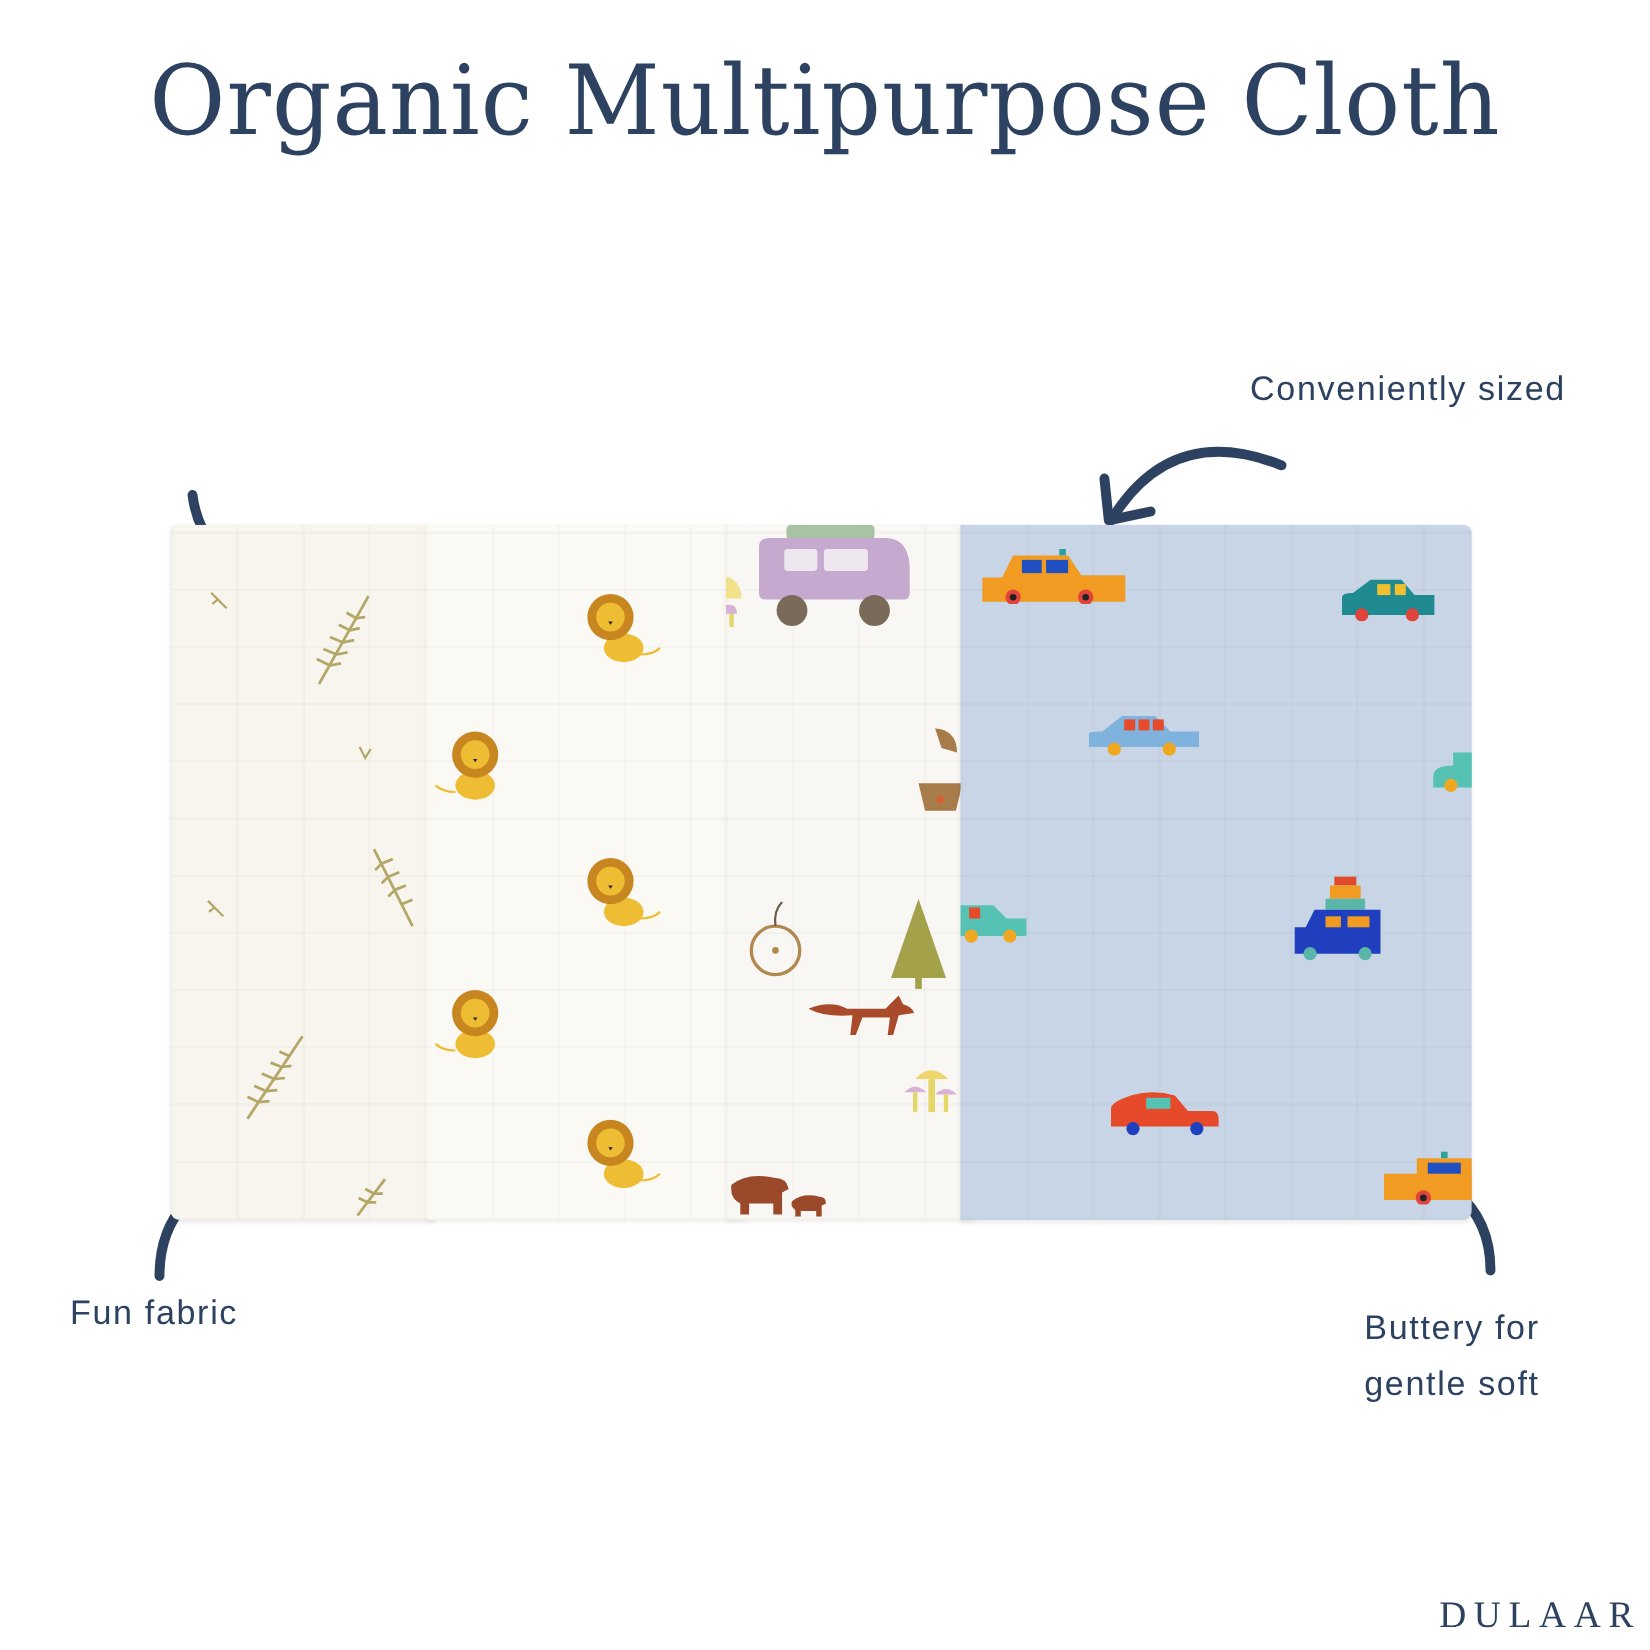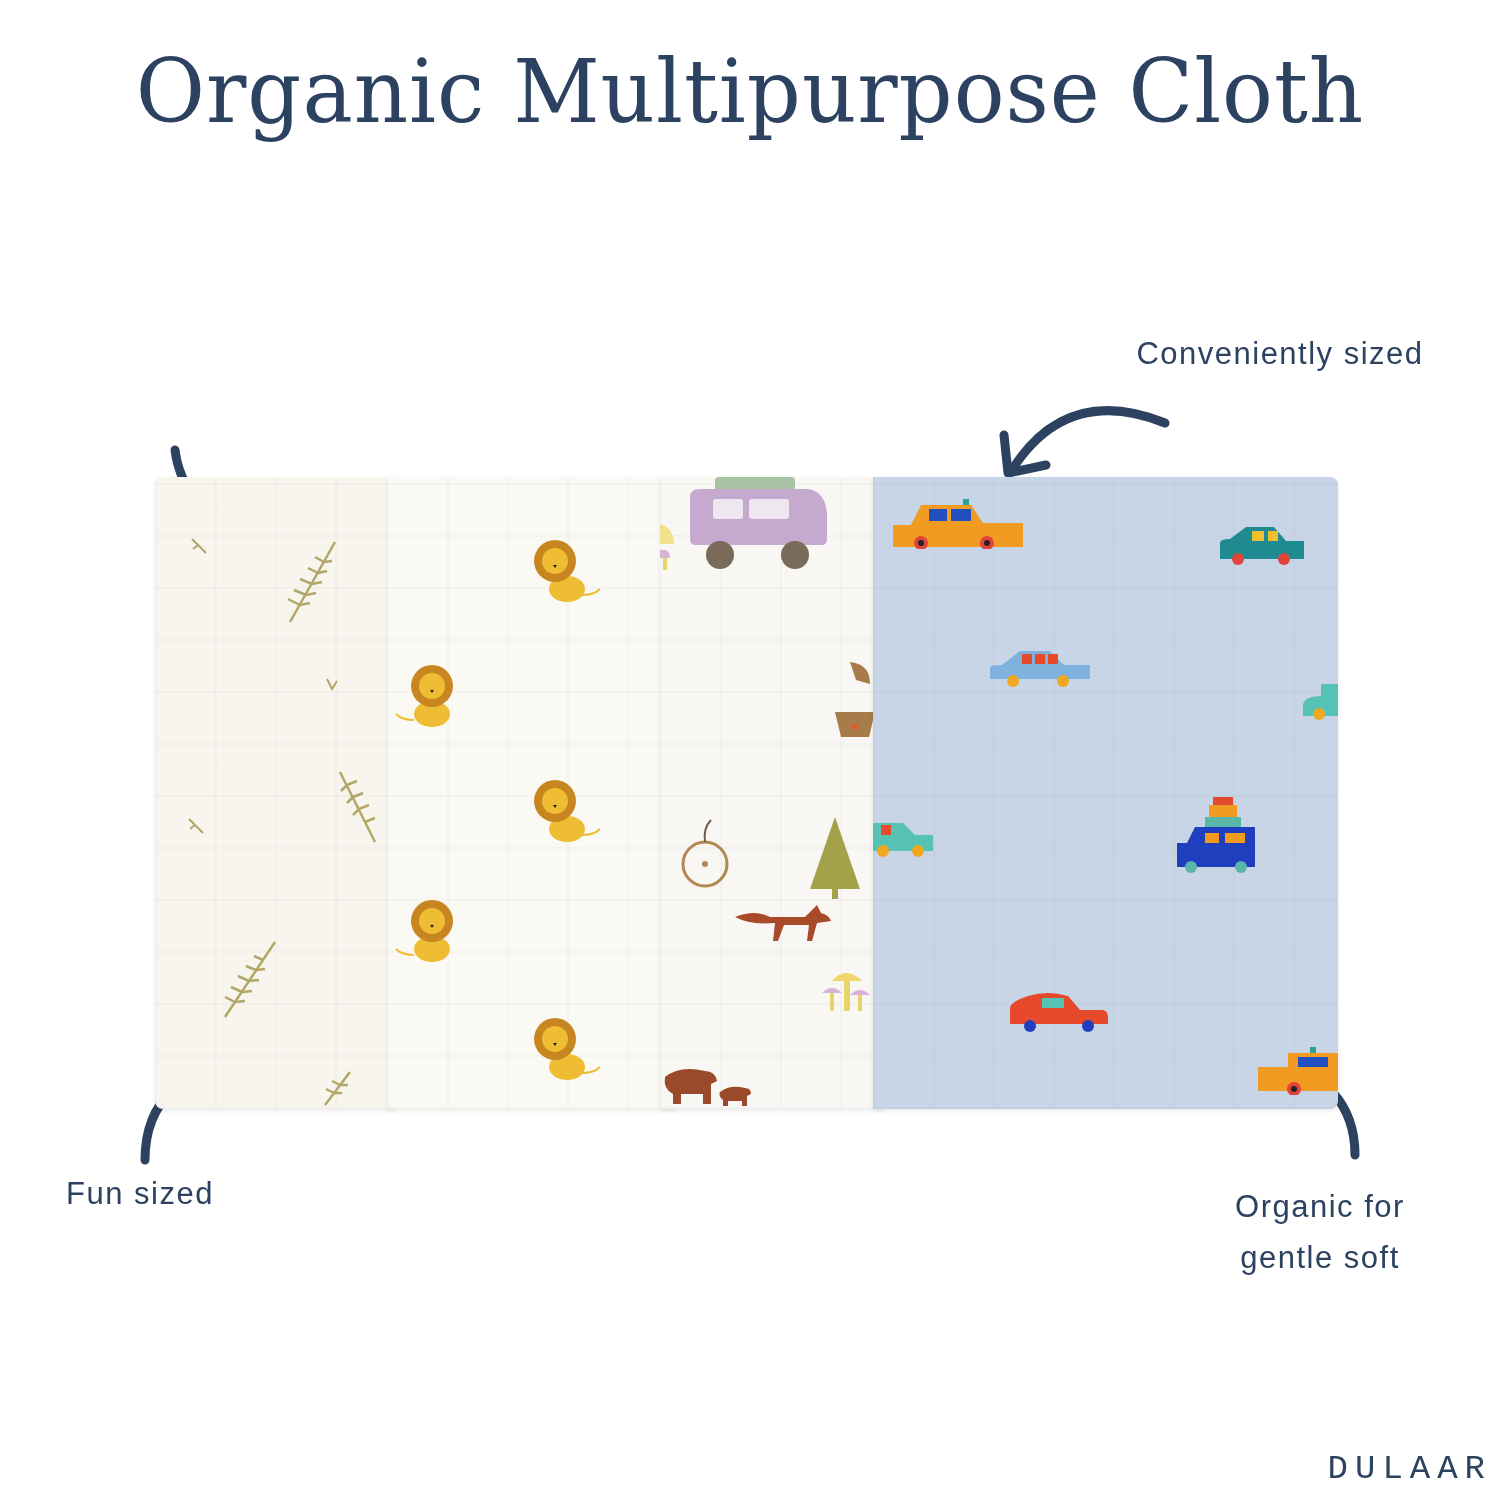--- a/index.html
+++ b/index.html
@@ -10,21 +10,21 @@
     font-size: 88px; color: #2d4260; letter-spacing: 1px;
     transform: scaleX(0.96);
   }
   .callout {
     position: absolute; font-family: "Liberation Sans", sans-serif;
     font-size: 31px; line-height: 51px; color: #2d4260; text-align: center;
     letter-spacing: 1.5px;
   }
   .brand {
     position: absolute; right: 8px; top: 1450px;
-    font-family: Liberation Mono, monospace; font-size: 34px;
+    font-family: Liberation Serif, serif; font-size: 34px;
     letter-spacing: 7px; color: #2d4260; margin-left: 48px;
   }
   .cloth-stack { position: absolute; left: 155px; top: 477px; width: 1185px; height: 632px; }
   .cloth {
     position: absolute; top: 0; height: 632px; overflow: hidden;
     background-image:
       repeating-linear-gradient(0deg, rgba(0,0,0,0.025) 0 2px, transparent 2px 52px),
       repeating-linear-gradient(90deg, rgba(0,0,0,0.02) 0 2px, transparent 2px 60px);
     box-shadow: 0 2px 4px rgba(0,0,0,0.08);
   }
@@ -41,25 +41,25 @@
 <div class="title">Organic Multipurpose Cloth</div>
 
 <div class="callout" style="left:40px; top:346px; width:210px;">
 </div>
 
 <div class="callout" style="left:1110px; top:328px; width:340px;">
   <div>Conveniently sized</div>
 </div>
 
 <div class="callout" style="left:40px; top:1168px; width:200px;">
-  <div>Fun sized</div>
+  <div>Fun fabric</div>
 </div>
 
 <div class="callout" style="left:1215px; top:1181px; width:210px;">
-  <div>Organic for</div>
+  <div>Buttery for</div>
   <div>gentle soft</div>
 </div>
 
 <div class="cloth-stack">
 
   <div class="cloth cloth-1">
     <svg class="motif" style="left:125px;top:60px" width="70" height="90" viewBox="0 0 70 90">
       <g stroke="#b3a768" stroke-width="2.5" fill="none">
           <path d="M10 85 L55 5"></path>
           <path d="M20 68 l-12 -6 M26 58 l-12 -5 M32 47 l-12 -5 M38 36 l-10 -5 M44 25 l-9 -5 M20 68 l10 -2 M26 58 l10 -2 M32 47 l10 -2 M38 36 l9 -2 M44 25 l8 -1"></path>

